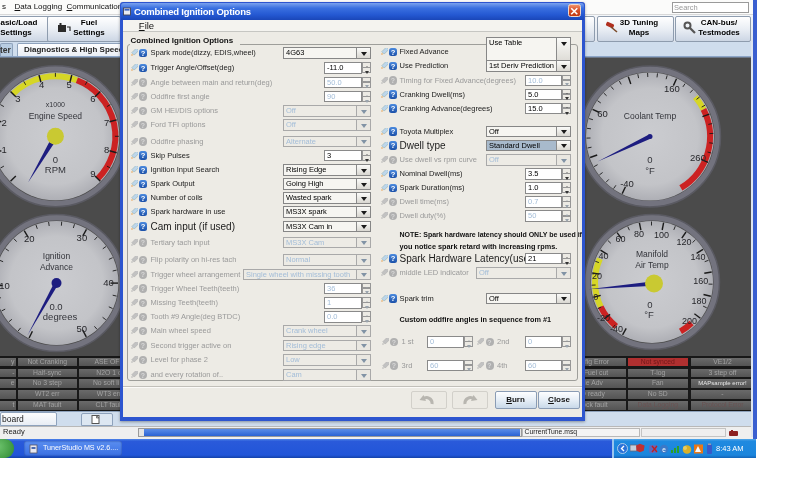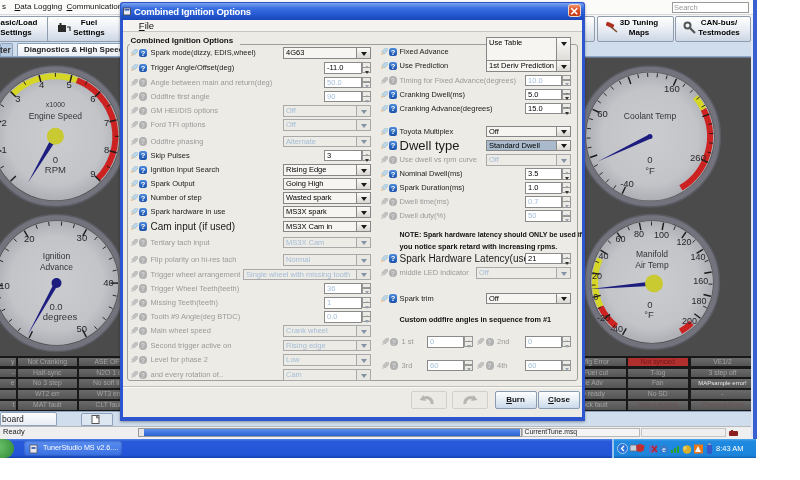--- a/index.html
+++ b/index.html
@@ -482,21 +482,21 @@
 <div style="position:absolute;left:150.5px;top:178px;width:132px;height:11.5px;line-height:11.5px;font-size:7.5px;color:#1c1c1c;white-space:nowrap;">Spark Output</div>
 <div class="combo" style="left:283px;top:178px;width:88px;height:11.5px;">
     <span class="tx" style="line-height:9.5px">Going High</span>
     <span class="ar"></span>
   </div>
 <svg style="position:absolute;left:129.5px;top:194px" width="8" height="8" viewBox="0 0 8 8">
     <rect x="2.2" y="-1.2" width="3.4" height="6.5" fill="#bcd6ec" stroke="#8aa" stroke-width="0.5" transform="rotate(45 4 4)"></rect>
     <path d="M1.2 6.8 L3.2 6.2 L1.8 4.8 Z" fill="#e8a050"></path>
   </svg>
 <div class="hlp" style="left:139px;top:193.5px;width:8px;height:8.5px;"></div>
-<div style="position:absolute;left:150.5px;top:192px;width:132px;height:11.5px;line-height:11.5px;font-size:7.5px;color:#1c1c1c;white-space:nowrap;">Number of step</div>
+<div style="position:absolute;left:150.5px;top:192px;width:132px;height:11.5px;line-height:11.5px;font-size:7.5px;color:#1c1c1c;white-space:nowrap;">Number of coils</div>
 <div class="combo" style="left:283px;top:192px;width:88px;height:11.5px;">
     <span class="tx" style="line-height:9.5px">Wasted spark</span>
     <span class="ar"></span>
   </div>
 <svg style="position:absolute;left:129.5px;top:208.3px" width="8" height="8" viewBox="0 0 8 8">
     <rect x="2.2" y="-1.2" width="3.4" height="6.5" fill="#bcd6ec" stroke="#8aa" stroke-width="0.5" transform="rotate(45 4 4)"></rect>
     <path d="M1.2 6.8 L3.2 6.2 L1.8 4.8 Z" fill="#e8a050"></path>
   </svg>
 <div class="hlp" style="left:139px;top:207.8px;width:8px;height:8.5px;"></div>
 <div style="position:absolute;left:150.5px;top:206.3px;width:132px;height:11.5px;line-height:11.5px;font-size:7.5px;color:#1c1c1c;white-space:nowrap;">Spark hardware in use</div>
@@ -702,21 +702,21 @@
 <div style="position:absolute;left:399.5px;top:125.5px;width:86px;height:11.5px;line-height:11.5px;font-size:7.5px;color:#1c1c1c;white-space:nowrap;">Toyota Multiplex</div>
 <div class="combo" style="left:486px;top:125.5px;width:85px;height:11.5px;">
     <span class="tx" style="line-height:9.5px">Off</span>
     <span class="ar"></span>
   </div>
 <svg style="position:absolute;left:379.5px;top:141.7px" width="8" height="8" viewBox="0 0 8 8">
     <rect x="2.2" y="-1.2" width="3.4" height="6.5" fill="#bcd6ec" stroke="#8aa" stroke-width="0.5" transform="rotate(45 4 4)"></rect>
     <path d="M1.2 6.8 L3.2 6.2 L1.8 4.8 Z" fill="#e8a050"></path>
   </svg>
 <div class="hlp" style="left:389px;top:141.2px;width:8px;height:8.5px;"></div>
-<div style="position:absolute;left:399.5px;top:139.7px;width:86px;height:11.5px;line-height:11.5px;font-size:13px;color:#1c1c1c;white-space:nowrap;">Dwell type</div>
+<div style="position:absolute;left:399.5px;top:139.7px;width:86px;height:11.5px;line-height:11.5px;font-size:10px;color:#1c1c1c;white-space:nowrap;">Dwell type</div>
 <div class="combo csel" style="left:486px;top:139.7px;width:85px;height:11.5px;">
     <span class="tx" style="line-height:9.5px">Standard Dwell</span>
     <span class="ar"></span>
   </div>
 <svg style="position:absolute;left:379.5px;top:156px" width="8" height="8" viewBox="0 0 8 8">
     <rect x="2.2" y="-1.2" width="3.4" height="6.5" fill="#c2c2c2" stroke="#aaa" stroke-width="0.5" transform="rotate(45 4 4)"></rect>
     <path d="M1.2 6.8 L3.2 6.2 L1.8 4.8 Z" fill="#b2b2b2"></path>
   </svg>
 <div class="hlpd" style="left:389px;top:155.5px;width:8px;height:8.5px;"></div>
 <div style="position:absolute;left:399.5px;top:154px;width:86px;height:11.5px;line-height:11.5px;font-size:7.5px;color:#9a9a9a;white-space:nowrap;">Use dwell vs rpm curve</div>

